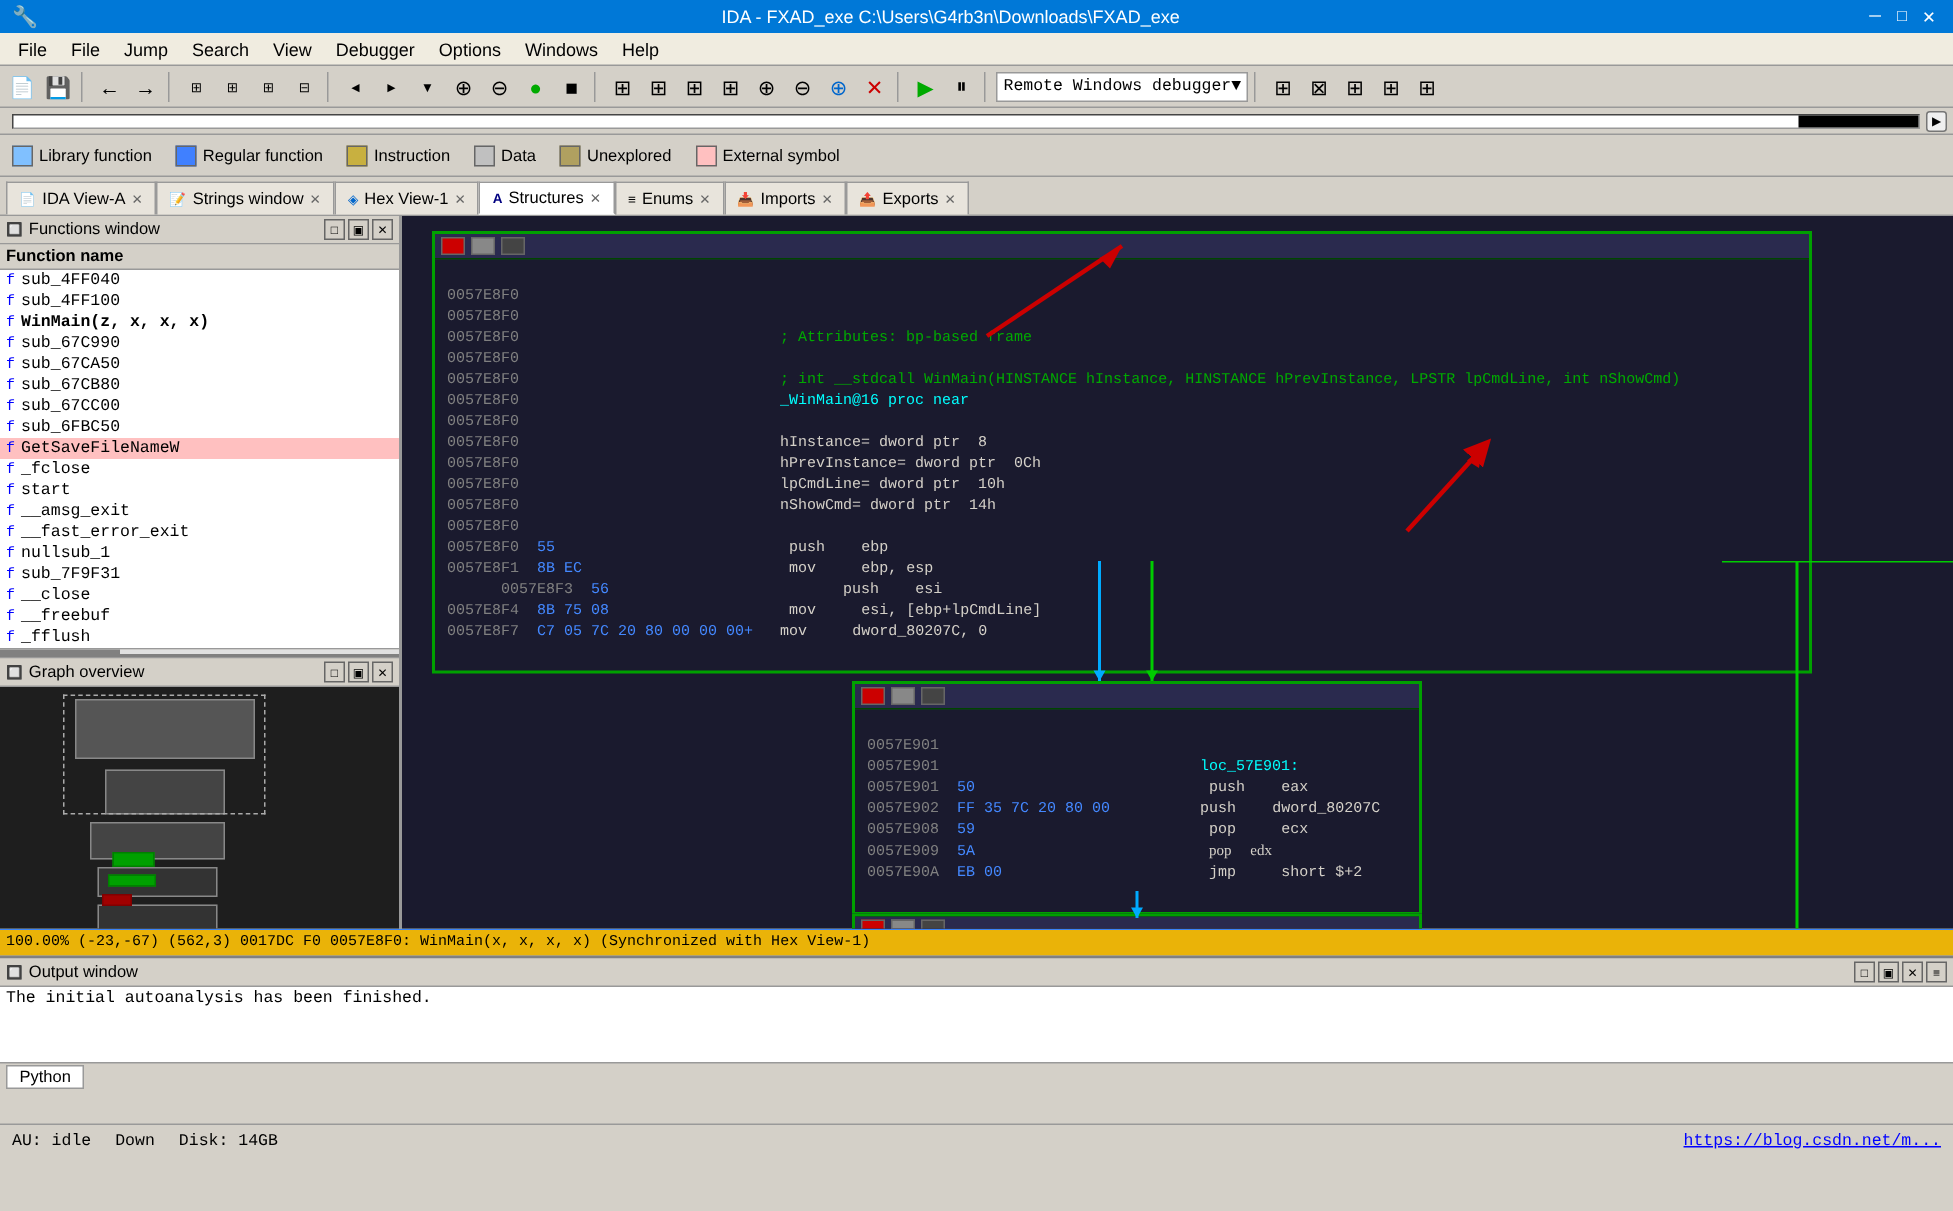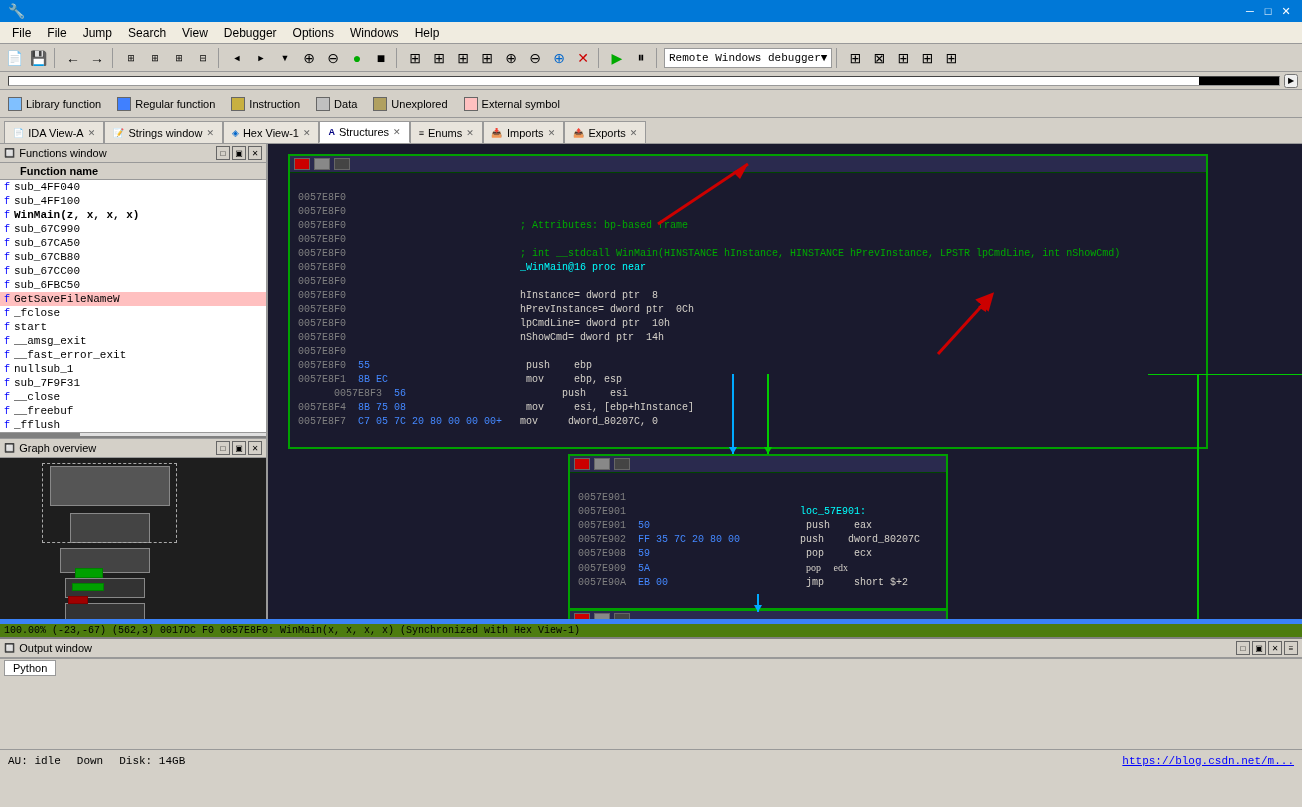--- a/index.html
+++ b/index.html
@@ -66,20 +66,21 @@
     #top-scroll { height: 18px; background: #d4d0c8; border-bottom: 1px solid #999; display: flex; align-items: center; padding: 0 4px; }
 
     
     #arrow-overlay { position: absolute; top: 0; left: 0; width: 100%; height: 100%; pointer-events: none; }
   </style>
 </head>
 <body>
 
 <div id="titlebar">
   <div style="font-size:14px;">🔧</div>
+  <div style="flex:1;text-align:center;font-size:12px;font-family:'Segoe UI',sans-serif;">IDA - FXAD_exe C:\Users\G4rb3n\Downloads\FXAD_exe</div>
   <div style="display:flex;gap:2px;">
     <button class="title-btn">─</button>
     <button class="title-btn">□</button>
     <button class="title-btn close">✕</button>
   </div>
 </div>
 
 <div id="menubar">
   <div class="menu-item">File</div>
   <div class="menu-item">File</div>
@@ -217,21 +218,21 @@
         <div style="display:flex;align-items:center;gap:4px;">
           <span style="font-size:9px;">🔲</span>
           <span>Functions window</span>
         </div>
         <div style="display:flex;gap:2px;">
           <button class="win-btn">□</button>
           <button class="win-btn">▣</button>
           <button class="win-btn">✕</button>
         </div>
       </div>
-      <div id="fw-header" style="background:#d4d0c8;border-bottom:1px solid #999;padding:2px 20px;font-family:'Segoe UI',sans-serif;font-size:11px;font-weight:bold;">
+      <div id="fw-header" style="background:#d4d0c8;border-bottom:1px solid #999;padding:2px 4px;font-family:'Segoe UI',sans-serif;font-size:11px;font-weight:bold;">
         <span>Function name</span>
       </div>
       <div id="fw-list" style="flex:1;overflow-y:auto;background:#fff;font-family:'Courier New',monospace;font-size:11px;">
 
         <div class="fw-item">
           <span class="fw-icon">f</span>
           <span>sub_4FF040</span>
         </div>
         <div class="fw-item">
           <span class="fw-icon">f</span>
@@ -379,21 +380,21 @@
 <span style="color:#808080;">0057E8F0</span>                             <span style="color:#00ffff;">_WinMain@16 proc near</span>
 <span style="color:#808080;">0057E8F0</span>
 <span style="color:#808080;">0057E8F0</span>                             <span style="color:#d4d0c8;">hInstance= dword ptr  8</span>
 <span style="color:#808080;">0057E8F0</span>                             <span style="color:#d4d0c8;">hPrevInstance= dword ptr  0Ch</span>
 <span style="color:#808080;">0057E8F0</span>                             <span style="color:#d4d0c8;">lpCmdLine= dword ptr  10h</span>
 <span style="color:#808080;">0057E8F0</span>                             <span style="color:#d4d0c8;">nShowCmd= dword ptr  14h</span>
 <span style="color:#808080;">0057E8F0</span>
 <span style="color:#808080;">0057E8F0</span>  <span style="color:#4488ff;">55</span>                          <span style="color:#d4d0c8;">push    ebp</span>
 <span style="color:#808080;">0057E8F1</span>  <span style="color:#4488ff;">8B EC</span>                       <span style="color:#d4d0c8;">mov     ebp, esp</span>
 <span style="color:#808080;margin-left:36px;">0057E8F3</span>  <span style="color:#4488ff;">56</span>                          <span style="color:#d4d0c8;">push    esi</span>
-<span style="color:#808080;">0057E8F4</span>  <span style="color:#4488ff;">8B 75 08</span>                    <span style="color:#d4d0c8;">mov     esi, [ebp+hInstance]</span>
+<span style="color:#808080;">0057E8F4</span>  <span style="color:#4488ff;">8B 75 08</span>                    <span style="color:#d4d0c8;">mov     esi, [ebp+lpCmdLine]</span>
 <span style="color:#808080;">0057E8F7</span>  <span style="color:#4488ff;">C7 05 7C 20 80 00 00 00+</span>   <span style="color:#d4d0c8;">mov     dword_80207C, 0</span>
       </div>
     </div>
 
     <svg style="position:absolute;top:230px;left:300px;width:900px;height:120px;pointer-events:none;z-index:5;">
 
       <line x1="165" y1="0" x2="165" y2="80" stroke="#00aaff" stroke-width="2"></line>
       <polygon points="165,80 161,73 169,73" fill="#00aaff"></polygon>
 
       <line x1="200" y1="0" x2="200" y2="80" stroke="#00cc00" stroke-width="2"></line>
@@ -439,37 +440,40 @@
       <polygon points="690,280 697,276 697,284" fill="#00cc00"></polygon>
     </svg>
 
     <svg style="position:absolute;top:0;left:0;width:100%;height:160px;pointer-events:none;z-index:20;">
       <line x1="390" y1="80" x2="480" y2="20" stroke="#cc0000" stroke-width="3"></line>
       <polygon points="480,20 465,28 472,35" fill="#cc0000"></polygon>
     </svg>
   </div>
 </div>
 
-<div id="disasm-status" style="background:#4d7c0f;height:18px;display:flex;align-items:center;padding:0 4px;border-top:5px solid #3b82f6;font-family:'Courier New',monospace;font-size:10px;">
+<div id="disasm-status" style="background:#eab308;height:18px;display:flex;align-items:center;padding:0 4px;border-top:1px solid #3b82f6;font-family:'Courier New',monospace;font-size:10px;">
   <span>100.00% (-23,-67) (562,3) 0017DC F0 0057E8F0: WinMain(x, x, x, x) (Synchronized with Hex View-1)</span>
 </div>
 
 <div id="output-window" style="height:90px;border-top:2px solid #808080;display:flex;flex-direction:column;">
   <div id="ow-titlebar" style="background:#d4d0c8;border-bottom:1px solid #999;padding:2px 4px;display:flex;align-items:center;justify-content:space-between;font-family:'Segoe UI',sans-serif;font-size:11px;">
     <div style="display:flex;align-items:center;gap:4px;">
       <span style="font-size:9px;">🔲</span>
       <span>Output window</span>
     </div>
     <div style="display:flex;gap:2px;">
       <button class="win-btn">□</button>
       <button class="win-btn">▣</button>
       <button class="win-btn">✕</button>
       <button class="win-btn">≡</button>
     </div>
   </div>
+  <div id="ow-content" style="flex:1;background:#fff;padding:2px 4px;font-family:'Courier New',monospace;font-size:11px;">
+    <span>The initial autoanalysis has been finished.</span>
+  </div>
   <div id="ow-tabs" style="background:#d4d0c8;border-top:1px solid #999;padding:1px 4px;display:flex;">
     <div class="ow-tab active">Python</div>
   </div>
 </div>
 
 <div id="bottom-status" style="height:22px;background:#d4d0c8;border-top:1px solid #999;display:flex;align-items:center;padding:0 8px;font-family:'Courier New',monospace;font-size:11px;justify-content:space-between;">
   <div style="display:flex;gap:16px;">
     <span>AU: idle</span>
     <span>Down</span>
     <span>Disk: 14GB</span>

